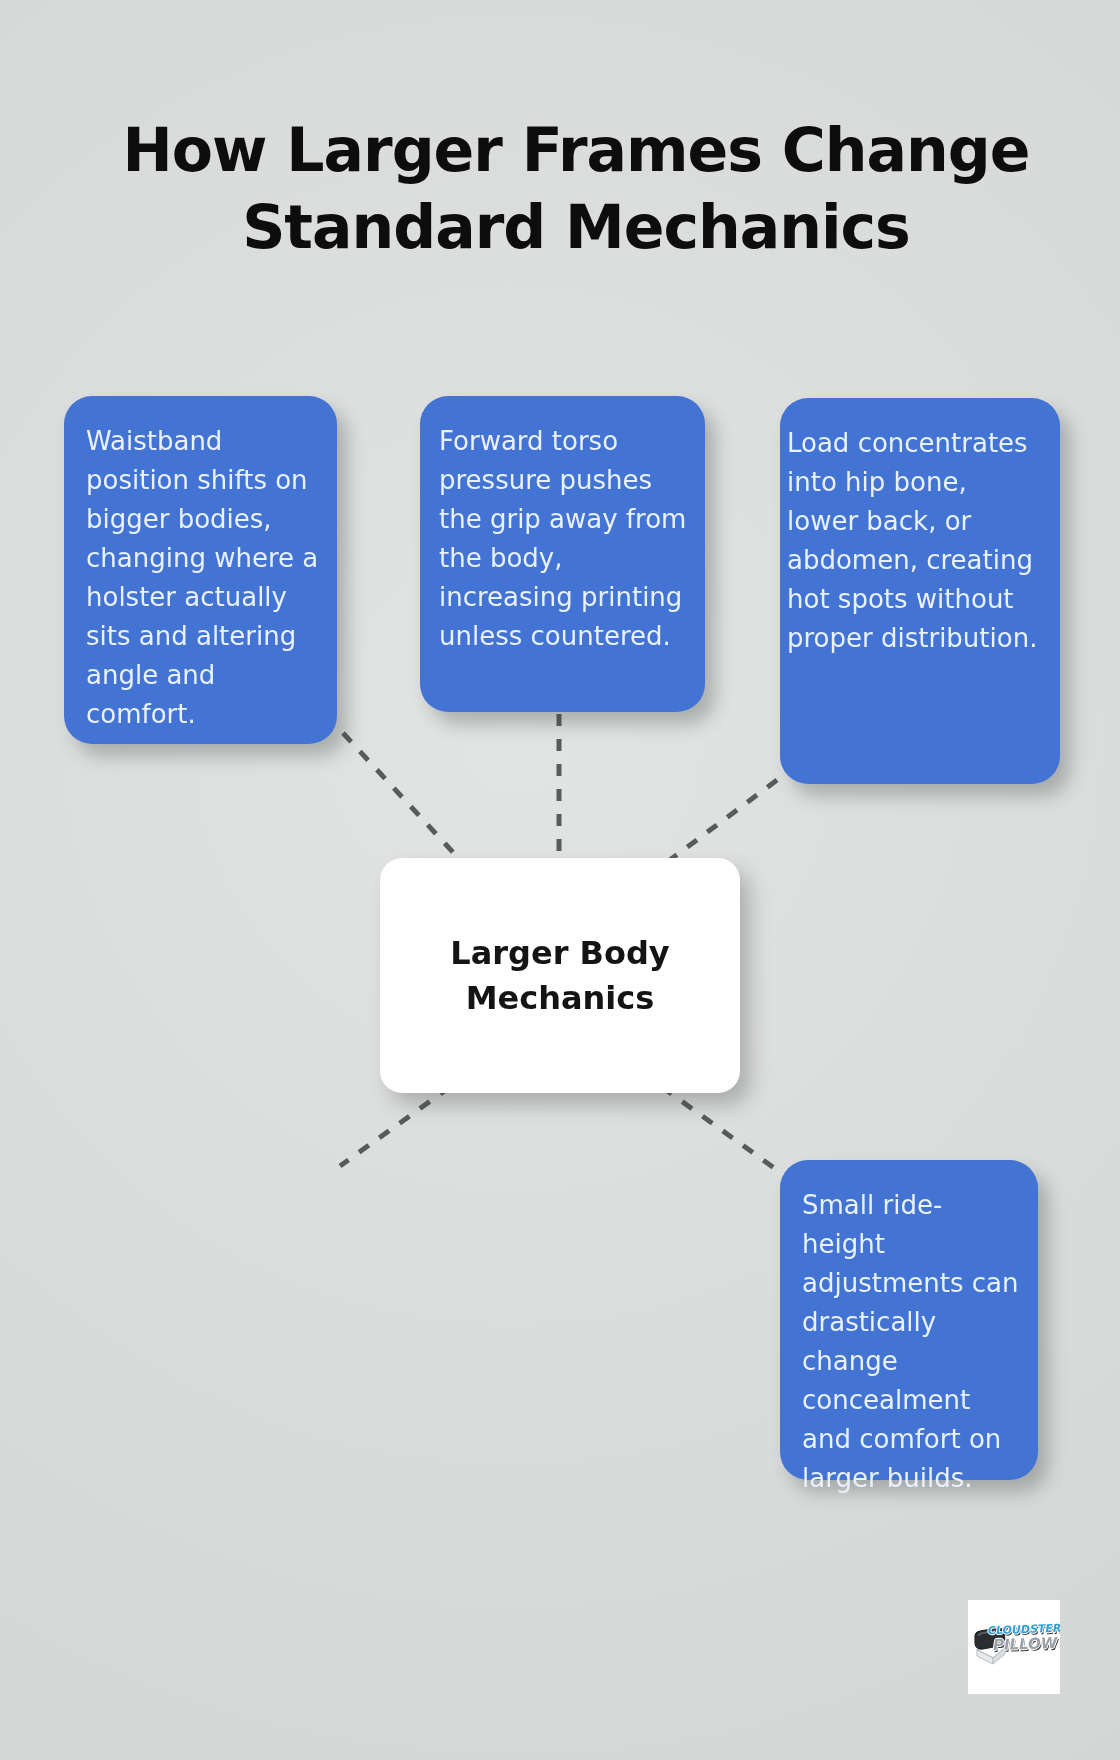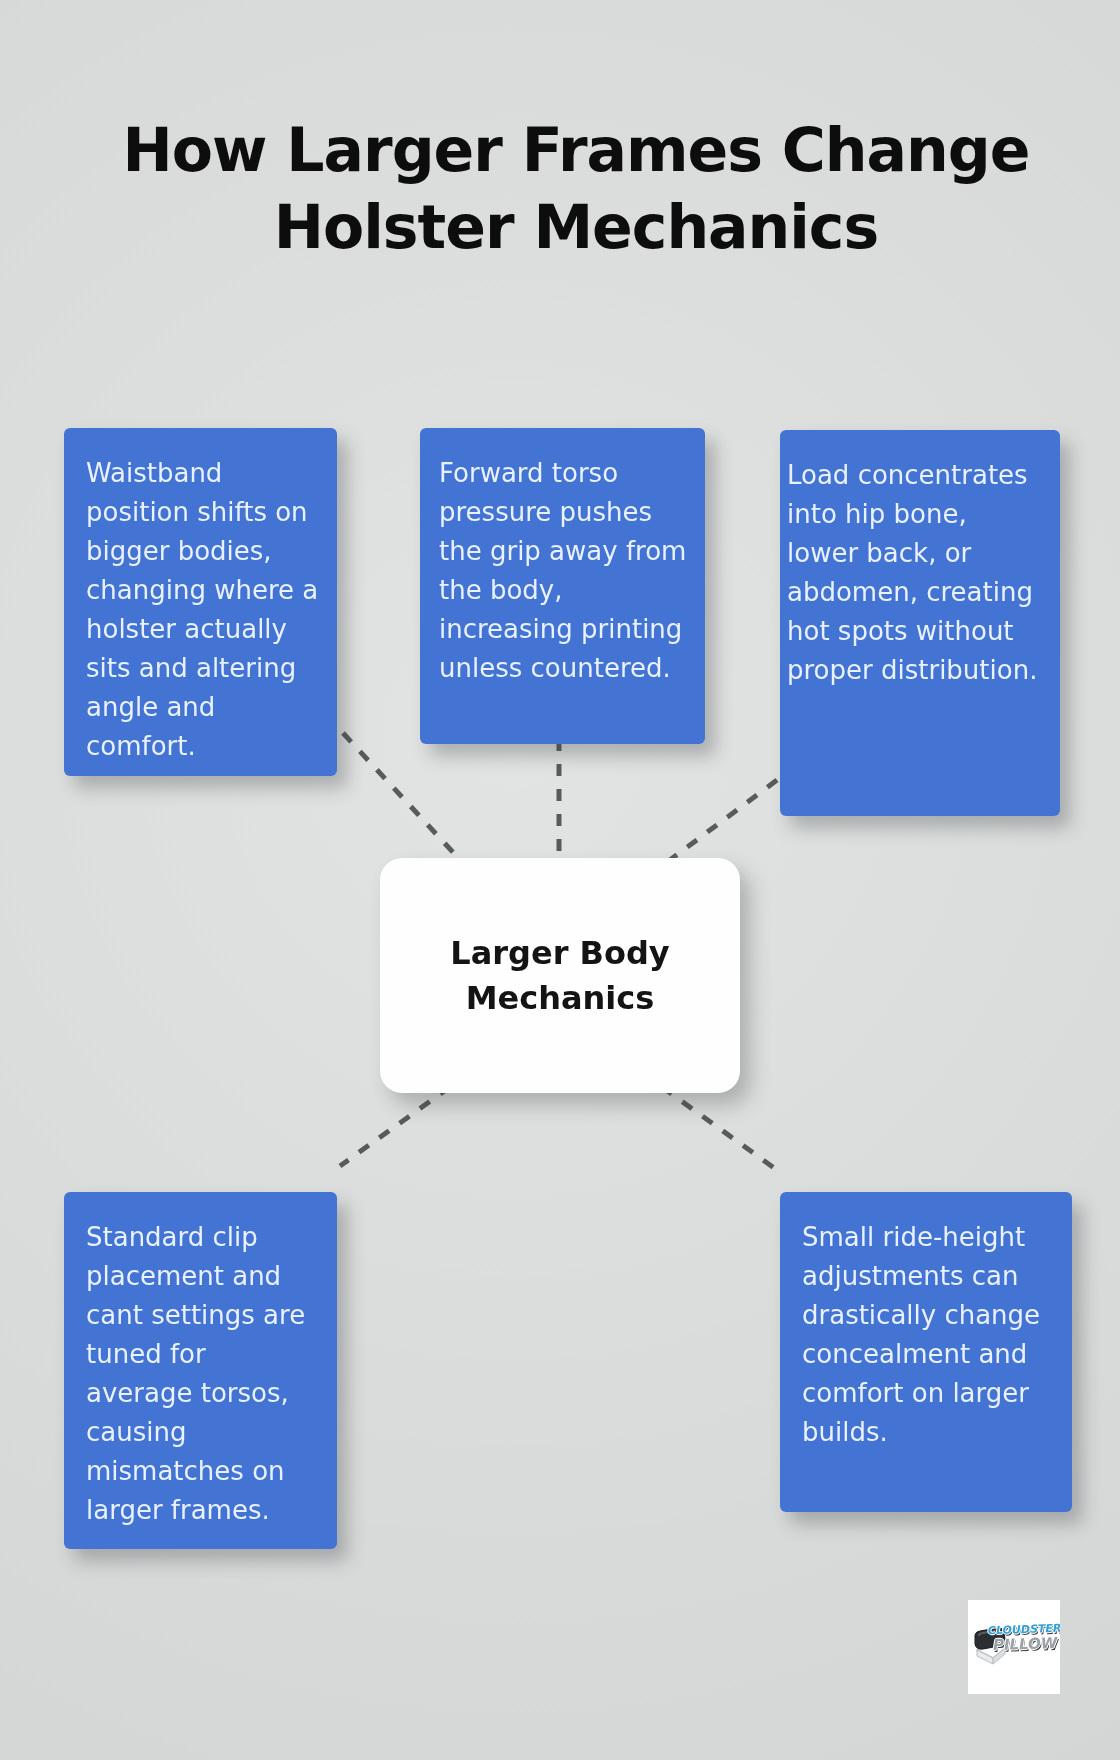--- a/index.html
+++ b/index.html
@@ -15,25 +15,24 @@
     text-align:center;
     font-size:60px;font-weight:bold;color:#0d0d0d;
     line-height:1.28;letter-spacing:-1px;
     margin:16px;
   }
   .connectors{position:absolute;left:0;top:0;width:1120px;height:1760px;}
   .connectors line{stroke:#575c5b;stroke-width:5;stroke-dasharray:12 13;}
   .node{
     position:absolute;
     background:#4374d3;
-    border-radius:6px;
+    border-radius:28px;
     box-shadow:10px 12px 18px rgba(60,64,67,.32);
     box-sizing:border-box;
     padding:26px 18px 20px 22px;
-    margin-top:32px;
   }
   .node p{
     margin:0;
     color:#e9f1fc;
     font-size:26px;
     line-height:1.5;
   }
   .center-node{
     position:absolute;
     left:380px;top:858px;width:360px;height:235px;
@@ -43,21 +42,21 @@
     box-sizing:border-box;padding:10px 26px;
   }
   .center-node p{
     margin:0;text-align:center;
     font-size:32px;font-weight:bold;color:#141414;line-height:1.38;
   }
   .node-tl{left:64px;top:396px;width:273px;height:348px;}
   .node-tm{left:420px;top:396px;width:285px;height:316px;padding-left:19px;}
   .node-tr{left:780px;top:398px;width:280px;height:386px;padding-left:7px;}
   .node-bl{left:64px;top:1160px;width:273px;height:357px;}
-  .node-br{left:780px;top:1160px;width:292px;height:320px;}
+  .node-br{left:780px;top:1160px;width:258px;height:320px;}
   .logo{
     position:absolute;left:968px;top:1600px;width:92px;height:94px;
     background:#ffffff;
     display:flex;flex-direction:column;align-items:center;justify-content:center;
     overflow:hidden;
   }
   .logo-inner{position:relative;width:86px;height:54px;}
   .logo-pillow{position:absolute;left:0;top:2px;}
   .logo-text{
     position:absolute;right:0;top:4px;width:64px;
@@ -75,21 +74,21 @@
     text-shadow:-1px 0 #fff,1px 0 #fff,0 -1px #fff,0 1px #fff,1px 2px 0 #35383b;
     white-space:nowrap;
   }
 </style>
 </head>
 <body>
 
 <div class="canvas">
 
   <h1 class="title"><span>How Larger Frames Change</span><br>
-    <span>Holster Mechanics</span>
+    <span>Standard Mechanics</span>
   </h1>
 
   <svg class="connectors" viewBox="0 0 1120 1760" xmlns="http://www.w3.org/2000/svg">
     <line x1="343" y1="733" x2="462" y2="862"></line>
     <line x1="559" y1="714" x2="559" y2="852"></line>
     <line x1="777" y1="780" x2="666" y2="863"></line>
     <line x1="450" y1="1087" x2="340" y2="1166"></line>
     <line x1="662" y1="1087" x2="777" y2="1170"></line>
   </svg>
 
@@ -102,23 +101,20 @@
   </div>
 
   <div class="node node-tr">
     <p>Load concentrates into hip bone, lower back, or abdomen, creating hot spots without proper distribution.</p>
   </div>
 
   <div class="center-node">
     <p>Larger Body Mechanics</p>
   </div>
 
-  <div class="node node-bl">
-    <p>Standard clip placement and cant settings are tuned for average torsos, causing mismatches on larger frames.</p>
-  </div>
 
   <div class="node node-br">
     <p>Small ride-height adjustments can drastically change concealment and comfort on larger builds.</p>
   </div>
 
   <div class="logo">
     <div class="logo-inner">
       <svg class="logo-pillow" width="40" height="50" viewBox="0 0 40 50" xmlns="http://www.w3.org/2000/svg">
         <path d="M6 28 L22 36 L34 26 L18 19 Z" fill="#ffffff" stroke="#b9bec2" stroke-width="1.5"></path>
         <path d="M6 28 L6 34 L22 42 L22 36 Z" fill="#e8eaec" stroke="#b9bec2" stroke-width="1"></path>

